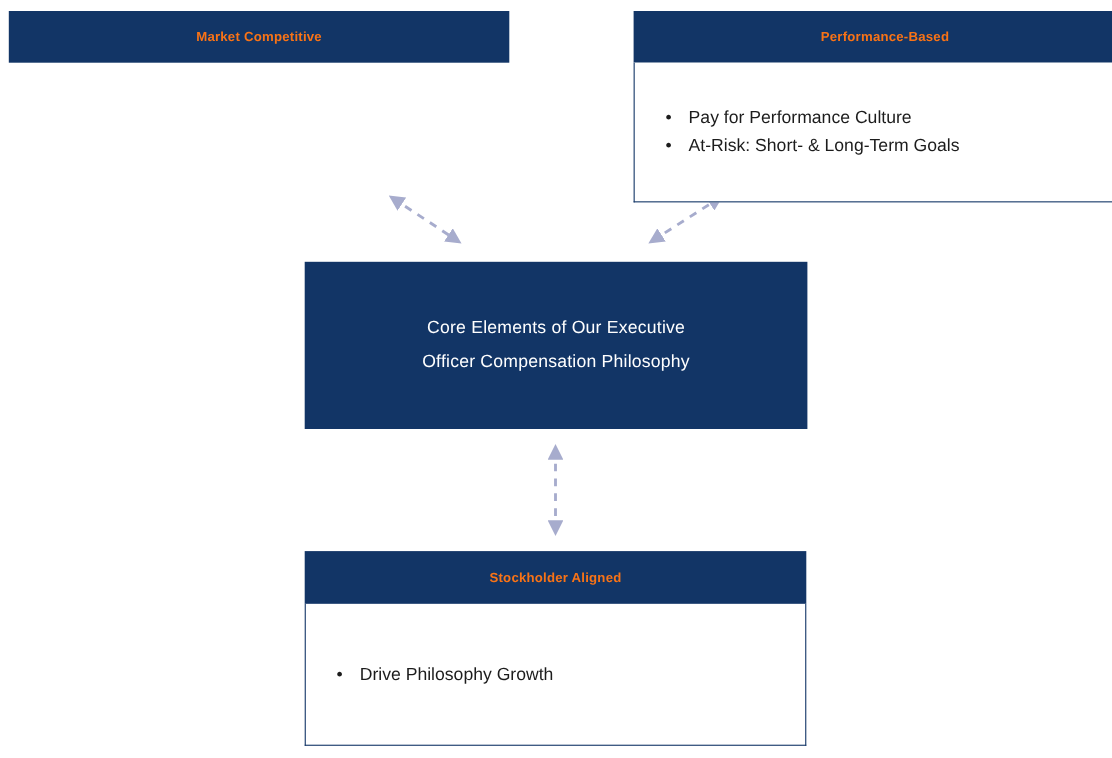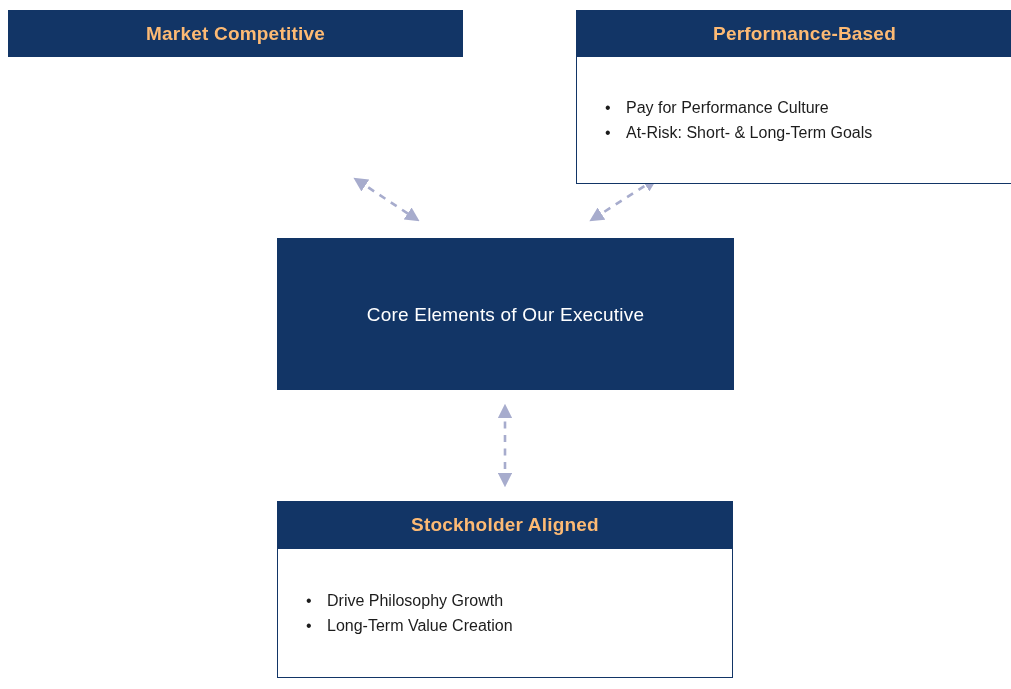--- a/index.html
+++ b/index.html
@@ -11,41 +11,41 @@
   html,body{margin:0;padding:0;background:var(--background);}
   body{font-family:"Liberation Sans","DejaVu Sans",sans-serif;color:var(--text);}
   .canvas{position:relative;width:1011px;height:689px;background:var(--background);overflow:hidden;}
 
   .arrow-layer{position:absolute;left:0;top:0;width:1011px;height:689px;pointer-events:none;}
   .arrow-line{stroke:var(--arrow);stroke-width:2.6;stroke-dasharray:7 6.5;fill:none;}
   .arrow-head{fill:var(--arrow);stroke:none;}
 
   .box{position:absolute;box-sizing:border-box;display:flex;flex-direction:column;}
   .box-header{
-    background:var(--navy);color:#fdba74;font-weight:bold;font-size:19px;
+    background:var(--navy);color:#f97316;font-weight:bold;font-size:12px;
     height:47px;line-height:47px;text-align:center;letter-spacing:0.2px;flex:0 0 auto;
   }
   .box-body{
     flex:1 1 auto;background:#ffffff;border:1px solid var(--navy);border-top:none;
     display:flex;flex-direction:column;justify-content:center;
   }
   .bullet-list{margin:0;padding:0 8px 0 28px;list-style:none;font-size:16px;line-height:25px;}
   .bullet-list li{position:relative;padding-left:21px;}
   .bullet-list li::before{content:"\2022";position:absolute;left:0;top:0;font-size:16px;}
 
   .box-market{left:8px;top:10px;width:455px;height:146px;}
   .box-performance{left:576px;top:10px;width:457px;height:174px;}
   .box-stockholder{left:277px;top:501px;width:456px;height:177px;}
   .box-stockholder .box-header{height:48px;line-height:48px;}
 
   .core-box{
     position:absolute;left:277px;top:238px;width:457px;height:152px;box-sizing:border-box;
     background:var(--navy);color:#ffffff;display:flex;flex-direction:column;
     justify-content:center;align-items:center;text-align:center;
-    font-size:19px;line-height:31px;letter-spacing:0.2px;
+    font-size:16px;line-height:31px;letter-spacing:0.2px;
   }
 </style>
 </head>
 <body>
 
 <div class="canvas">
 
   <svg class="arrow-layer" viewBox="0 0 1011 689" xmlns="http://www.w3.org/2000/svg">
     <defs>
       <marker id="ah" viewBox="0 0 10 10" refX="7" refY="5" markerWidth="5.5" markerHeight="5.5" orient="auto-start-reverse">
@@ -66,25 +66,25 @@
     <div class="box-body">
       <ul class="bullet-list">
         <li>Pay for Performance Culture</li>
         <li>At-Risk: Short- &amp; Long-Term Goals</li>
       </ul>
     </div>
   </div>
 
   <div class="core-box">
     <div>Core Elements of Our Executive</div>
+    <div>Officer Compensation Philosophy</div>
   </div>
 
   <div class="box box-stockholder">
     <div class="box-header">Stockholder Aligned</div>
     <div class="box-body">
       <ul class="bullet-list">
         <li>Drive Philosophy Growth</li>
-        <li>Long-Term Value Creation</li>
       </ul>
     </div>
   </div>
 
 </div>
 
 </body></html>

